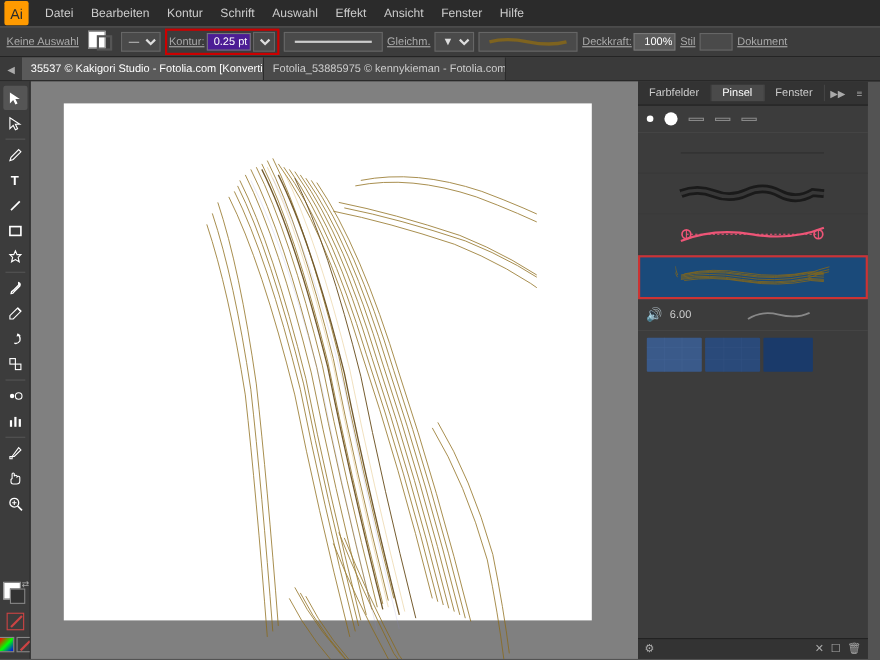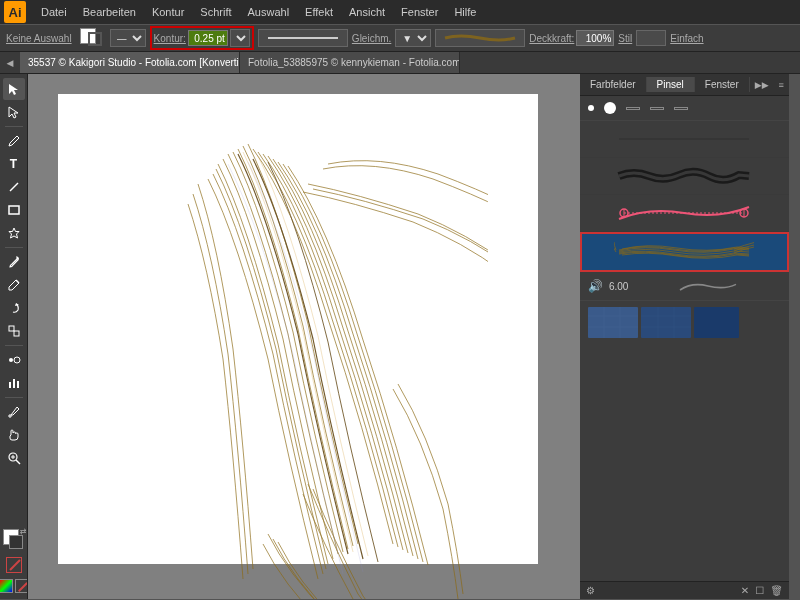--- a/index.html
+++ b/index.html
@@ -12,21 +12,21 @@
       background: #2b2b2b;
       display: flex;
       align-items: center;
       padding: 0 4px;
       gap: 2px;
     }
     .ai-logo {
       width: 22px; height: 22px;
       background: #ff9a00;
       color: #2b2b2b;
-      font-weight: bold;
+      font-weight: normal;
       font-size: 13px;
       display: flex; align-items: center; justify-content: center;
       margin-right: 6px;
       border-radius: 2px;
     }
     .menu-item {
       padding: 2px 7px;
       color: #ccc;
       font-size: 11px;
       cursor: pointer;
@@ -54,21 +54,21 @@
       height: 18px;
       padding: 0 2px;
     }
     .kontur-box {
       display: flex; align-items: center; gap: 2px;
       border: 2px solid #cc0000;
       padding: 1px 2px;
       background: #3c3c3c;
     }
     .kontur-val {
-      background: #4d7c0f;
+      background: #4c1d95;
       border: 1px solid #777;
       color: #fff;
       width: 40px;
       height: 16px;
       font-size: 10px;
       text-align: right;
       padding-right: 2px;
     }
     .stroke-line-preview {
       width: 90px; height: 18px;
@@ -364,21 +364,21 @@
     <svg width="80" height="14" viewBox="0 0 80 14">
       <path d="M5,7 Q20,3 40,7 Q60,11 75,7" stroke="#8B6914" stroke-width="3" fill="none" opacity="0.8"></path>
     </svg>
   </div>
   <div class="opacity-box">
     <span class="toolbar-label">Deckkraft:</span>
     <input class="opacity-input toolbar-select" value="100%" style="">
   </div>
   <span class="toolbar-label">Stil</span>
   <div style="width:30px;height:16px;background:#4a4a4a;border:1px solid #666;"></div>
-  <span class="toolbar-label">Einfach</span>
+  <span class="toolbar-label">Dokument</span>
 </div>
 
 <div id="tabbar">
   <div class="tab-arrow">◀</div>
   <div class="tab active">
     <span>35537 © Kakigori Studio - Fotolia.com [Konvertiert].eps* bei 50 % (CM...</span>
 
   </div>
   <div class="tab">
     <span>Fotolia_53885975 © kennykieman - Fotolia.com [Konvertiert].</span>

